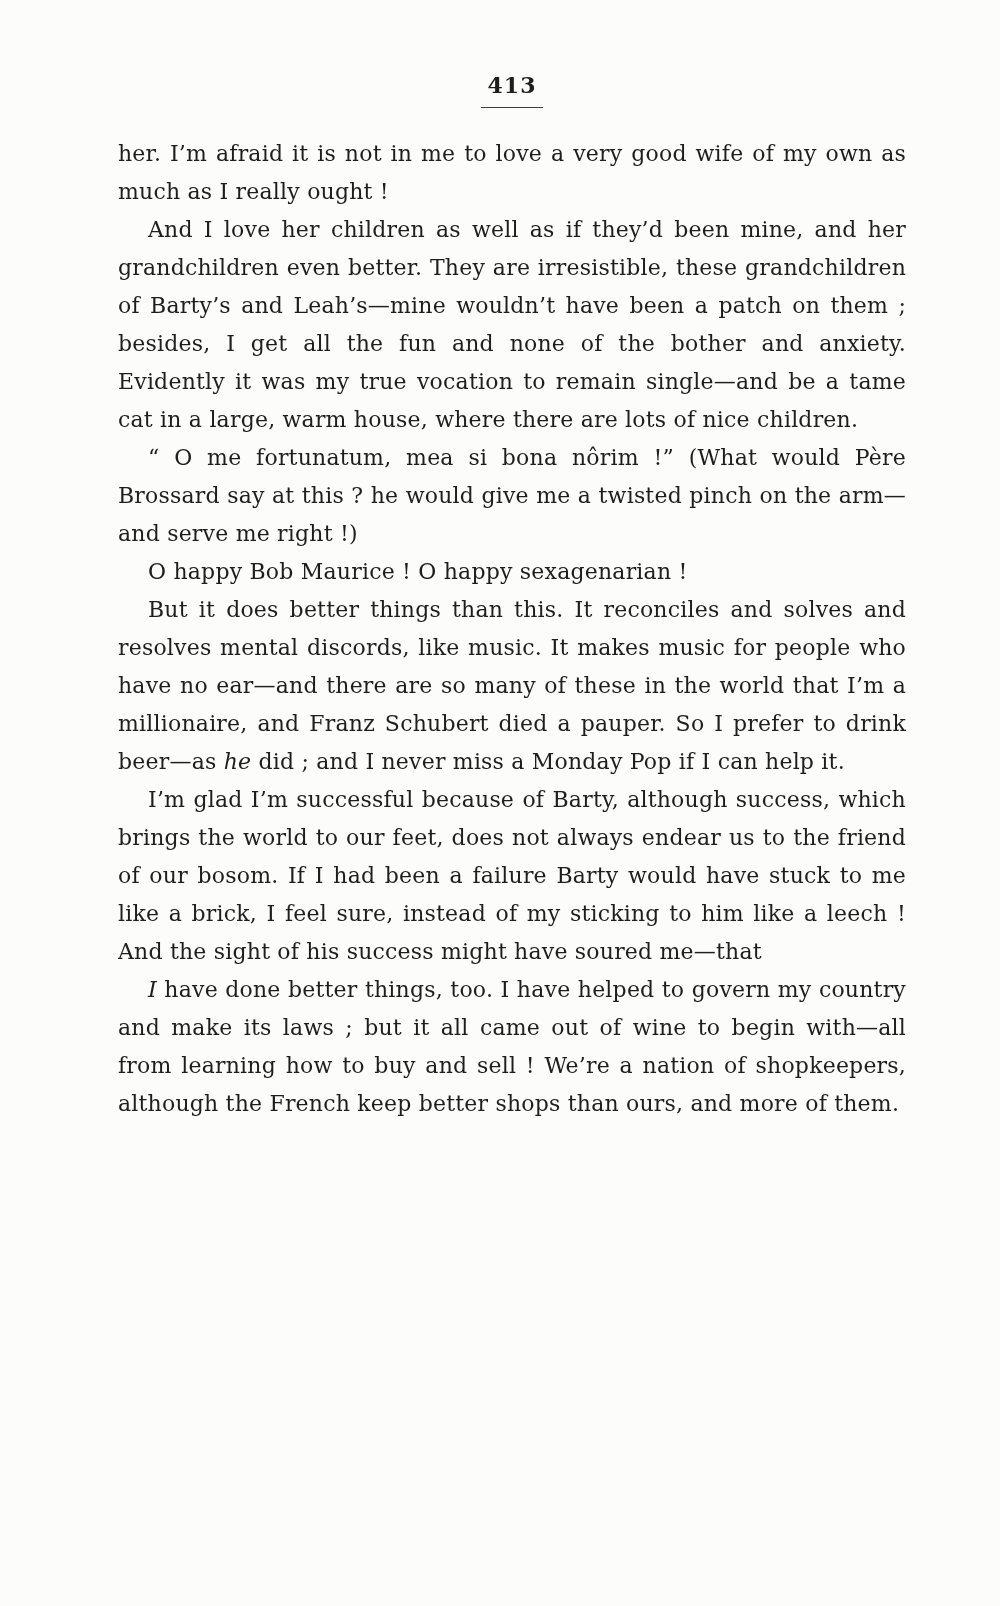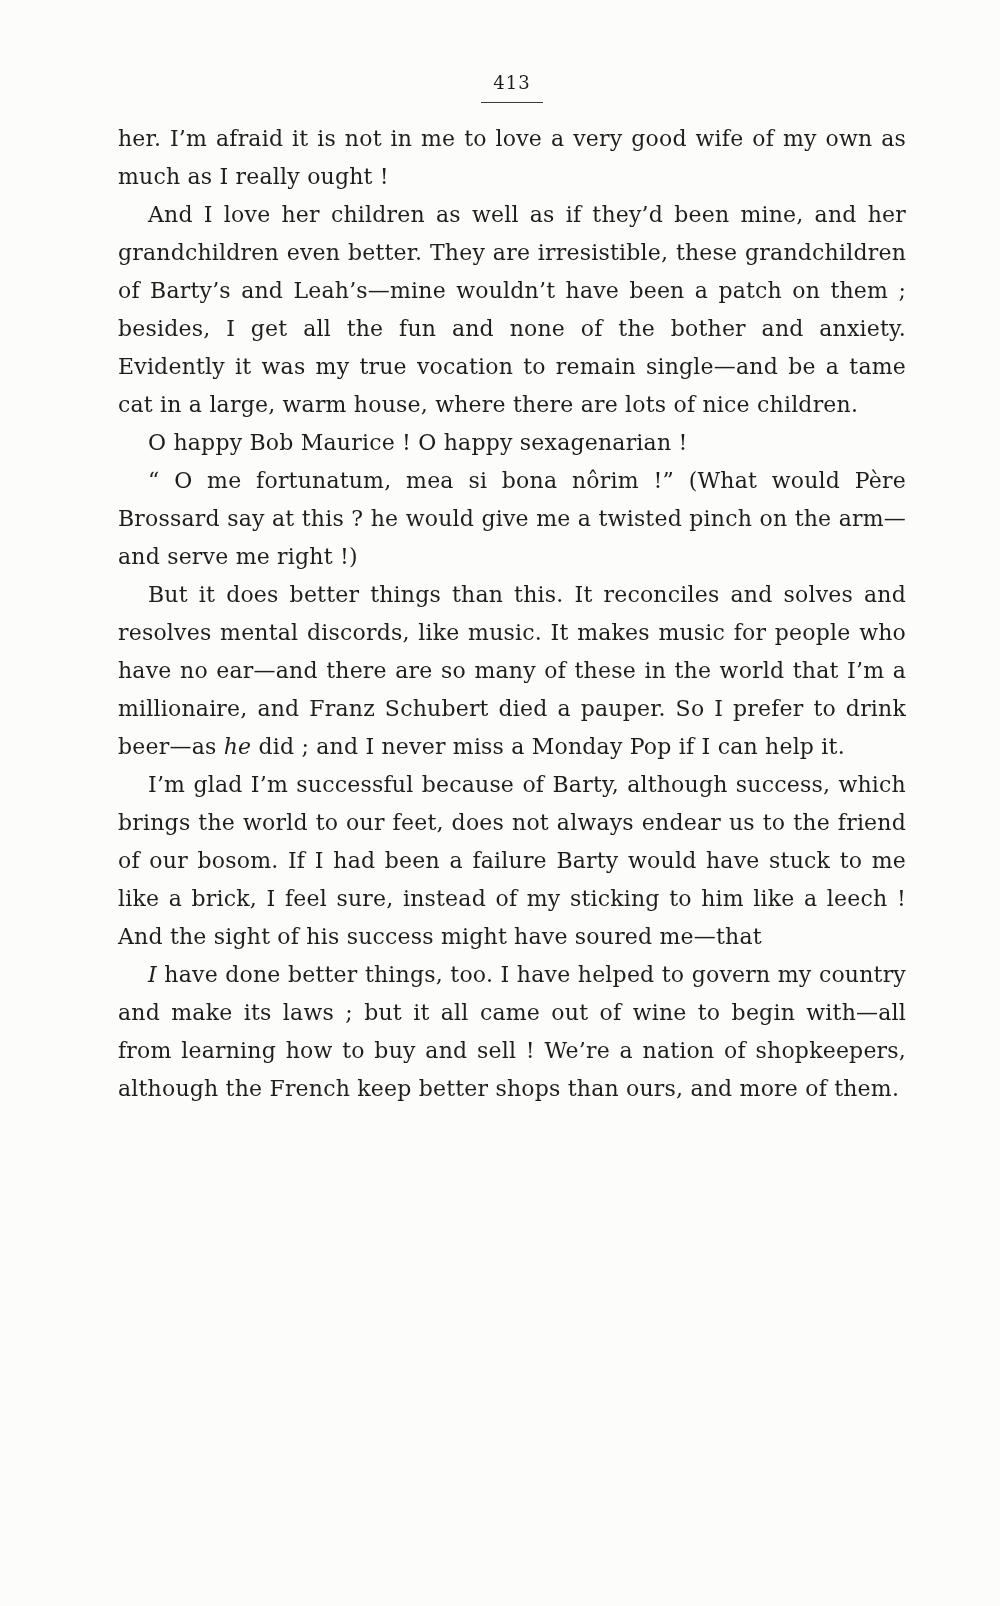--- a/index.html
+++ b/index.html
@@ -17,33 +17,33 @@
     overflow: hidden;
     box-sizing: border-box;
   }
   .page-header {
     padding-top: 72px;
     width: 788px;
     margin-left: 118px;
     text-align: center;
   }
   .page-number {
-    font-size: 18px;
-    font-weight: normal;
+    font-size: 22px;
+    font-weight: bold;
     letter-spacing: 1px;
   }
   .page-number-rule {
     width: 62px;
     height: 0;
     border-top: 1.5px solid #3a3a3a;
     margin: 9px auto 0 auto;
   }
   .text-block {
     width: 788px;
-    margin: 17px 0 0 118px;
+    margin: 27px 0 0 118px;
     font-size: 22px;
     line-height: 38px;
     text-align: justify;
     letter-spacing: 0.2px;
   }
   p.para {
     margin: 0;
     padding: 0;
     text-indent: 0;
   }
@@ -58,19 +58,19 @@
 <body>
 
 <div class="page" style="background: rgb(252, 252, 250); color: rgb(30, 30, 30);">
   <div class="page-header">
     <div class="page-number">413</div>
     <div class="page-number-rule"></div>
   </div>
   <div class="text-block">
       <p class="para"><span>her.  I’m afraid it is not in me to love a very good wife of my own as much as I really ought&nbsp;!</span></p>
       <p class="para indent"><span>And I love her children as well as if they’d been mine, and her grandchildren even better.  They are irresistible, these grandchildren of Barty’s and Leah’s—mine wouldn’t have been a patch on them&nbsp;; besides, I get all the fun and none of the bother and anxiety.  Evidently it was my true vocation to remain single—and be a tame cat in a large, warm house, where there are lots of nice children.</span></p>
+      <p class="para indent"><span>“&nbsp;O me fortunatum, mea si bona nôrim&nbsp;!”  (What would Père Brossard say at this&nbsp;? he would give me a twisted pinch on the arm—and serve me right&nbsp;!)</span></p>
       <p class="para indent"><span>O happy Bob Maurice&nbsp;!  O happy sexagenarian&nbsp;!</span></p>
-      <p class="para indent"><span>“&nbsp;O me fortunatum, mea si bona nôrim&nbsp;!”  (What would Père Brossard say at this&nbsp;? he would give me a twisted pinch on the arm—and serve me right&nbsp;!)</span></p>
       <p class="para indent"><span>But it does better things than this.  It reconciles and solves and resolves mental discords, like music.  It makes music for people who have no ear—and there are so many of these in the world that I’m a millionaire, and Franz Schubert died a pauper.  So I prefer to drink beer—as </span><em>he</em><span> did&nbsp;; and I never miss a Monday Pop if I can help it.</span></p>
       <p class="para indent"><span>I’m glad I’m successful because of Barty, although success, which brings the world to our feet, does not always endear us to the friend of our bosom.  If I had been a failure Barty would have stuck to me like a brick, I feel sure, instead of my sticking to him like a leech&nbsp;! And the sight of his success might have soured me—that</span></p>
       <p class="para indent"><em>I</em><span> have done better things, too.  I have helped to govern my country and make its laws&nbsp;; but it all came out of wine to begin with—all from learning how to buy and sell&nbsp;!  We’re a nation of shopkeepers, although the French keep better shops than ours, and more of them.</span></p>
     </div>
 </div>
 
 </body></html>

